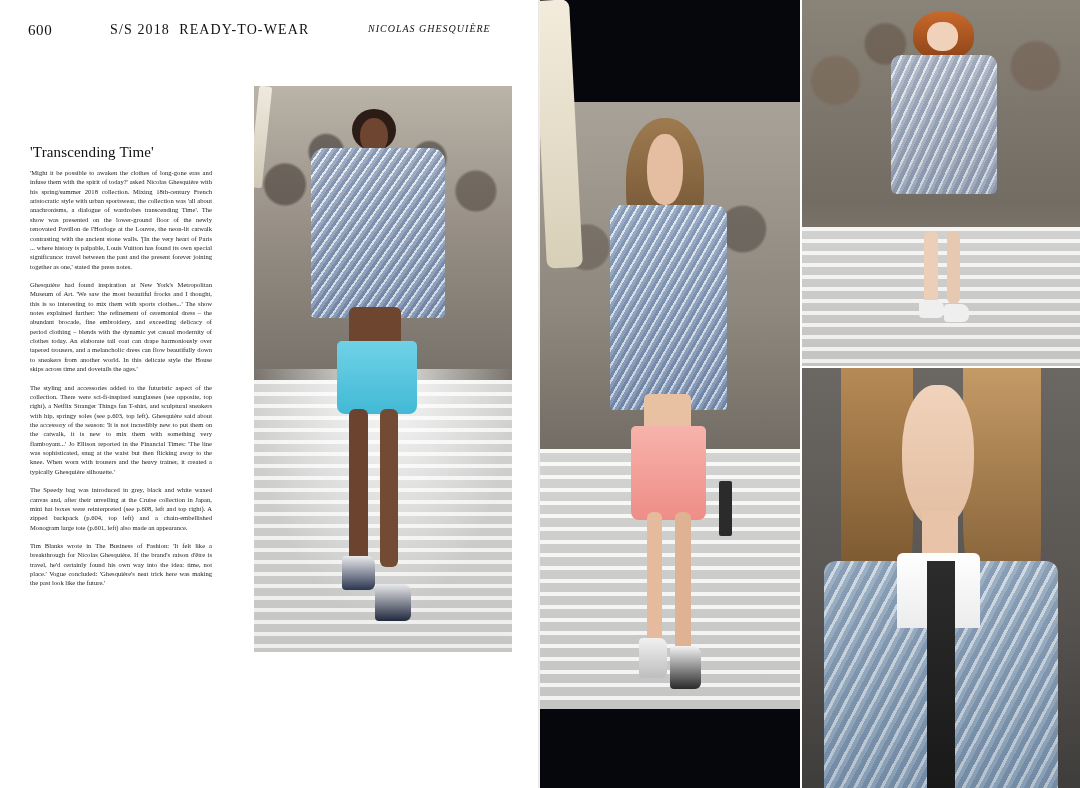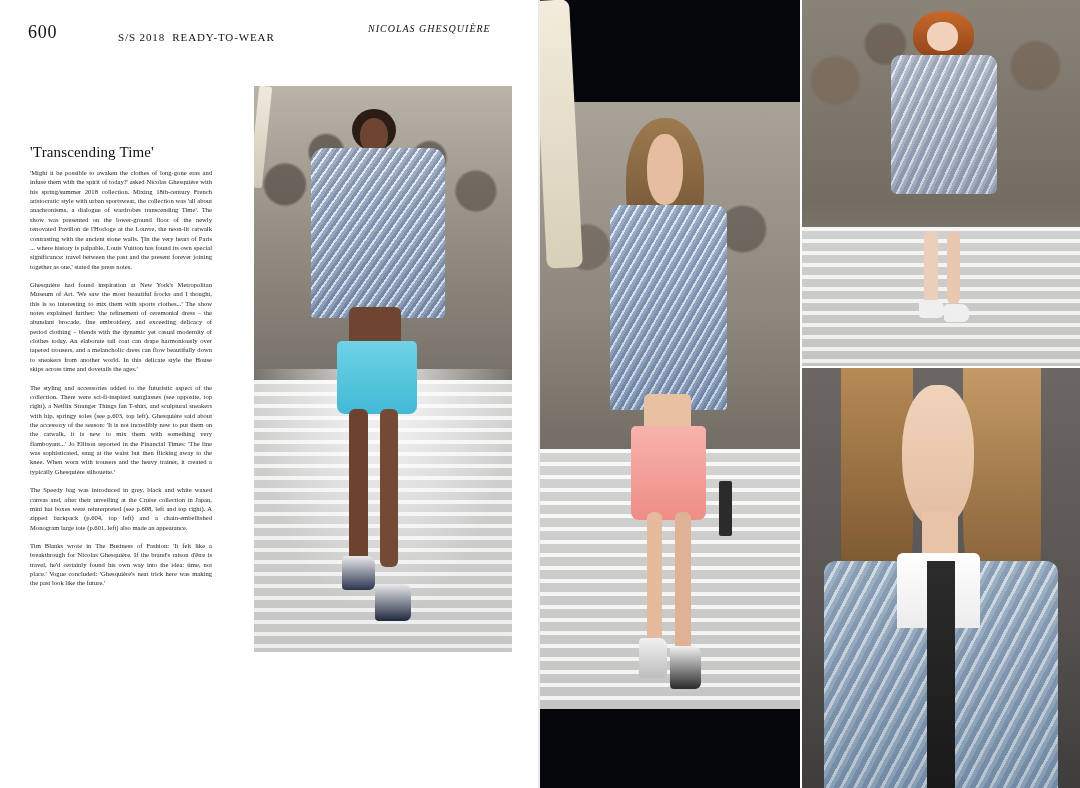--- a/index.html
+++ b/index.html
@@ -34,33 +34,32 @@
     left: 28px;
     width: 484px;
     height: 16px;
     font-family: "Liberation Serif", serif;
     font-size: 11px;
     letter-spacing: 0.06em;
   }
   .folio {
     position: absolute;
     left: 0; top: 0;
-    font-size: 18px;
+    font-size: 15px;
     letter-spacing: 0.04em;
     color: #111;
   }
   .season {
     position: absolute;
-    left: 82px; top: 9px;
-    font-size: 11px;
+    left: 82px; top: 0;
+    font-size: 14px;
     letter-spacing: 0.08em;
     font-variant: small-caps;
     text-transform: uppercase;
     color: #111;
-    margin-left: 8px;
   }
   .designer {
     position: absolute;
     left: 340px; top: 1px;
     font-size: 10px;
     letter-spacing: 0.1em;
     text-transform: uppercase;
     color: #111;
     font-style: italic;
   }

